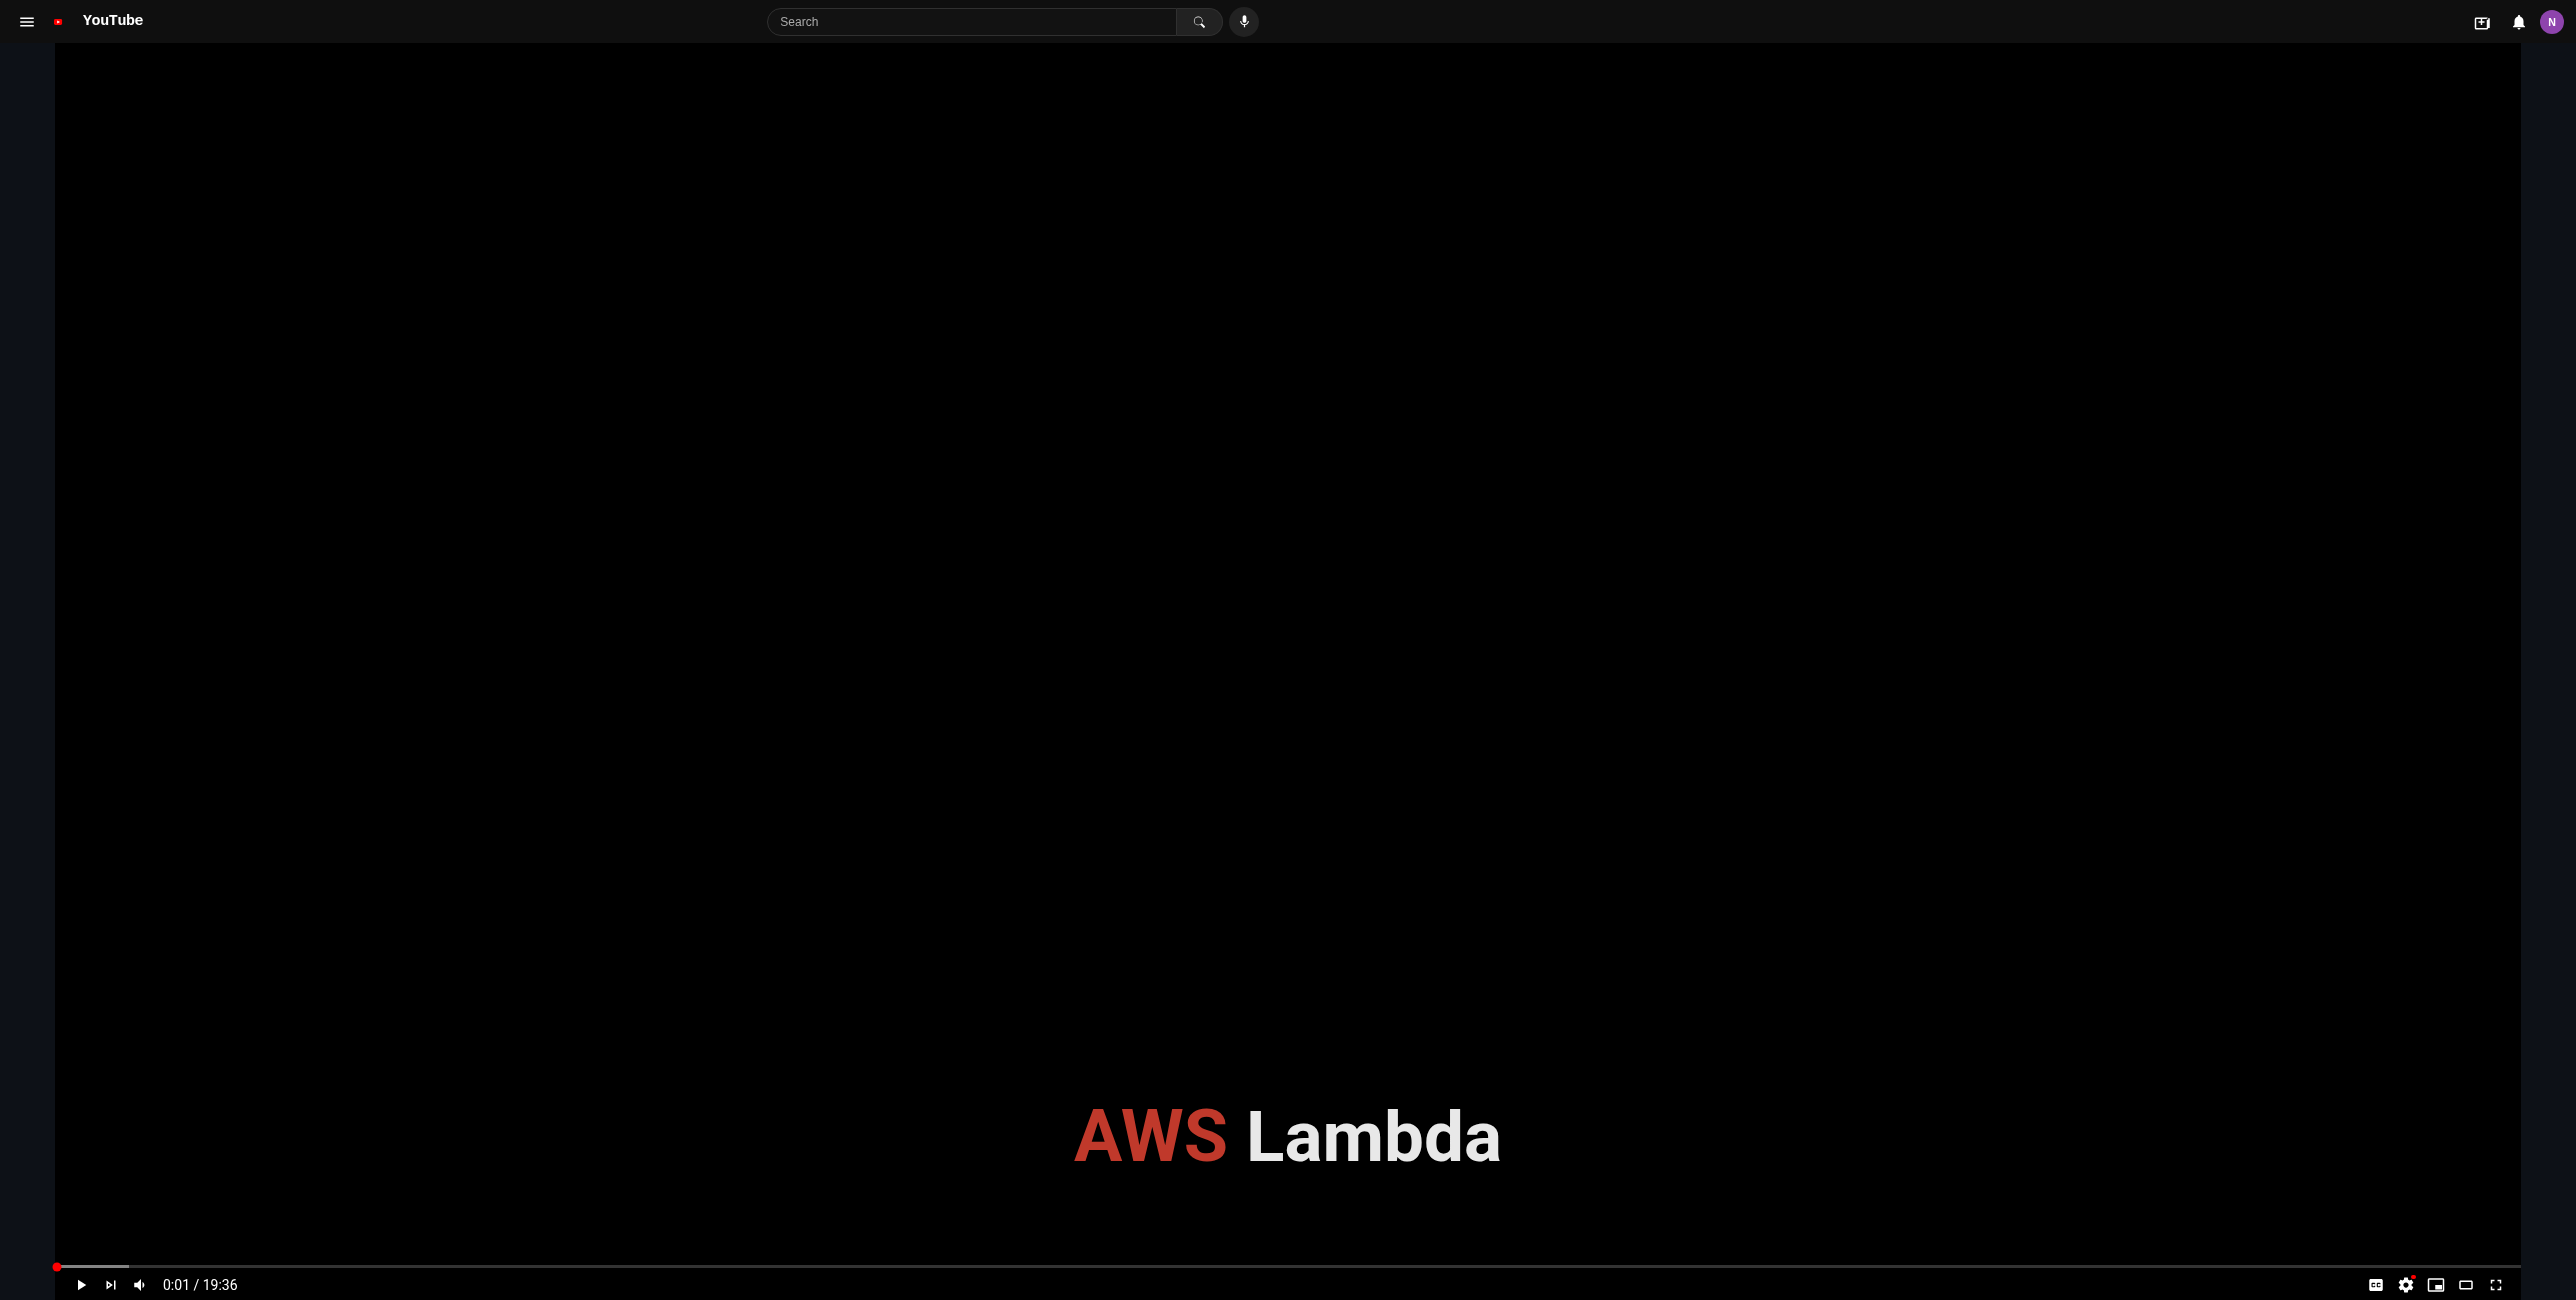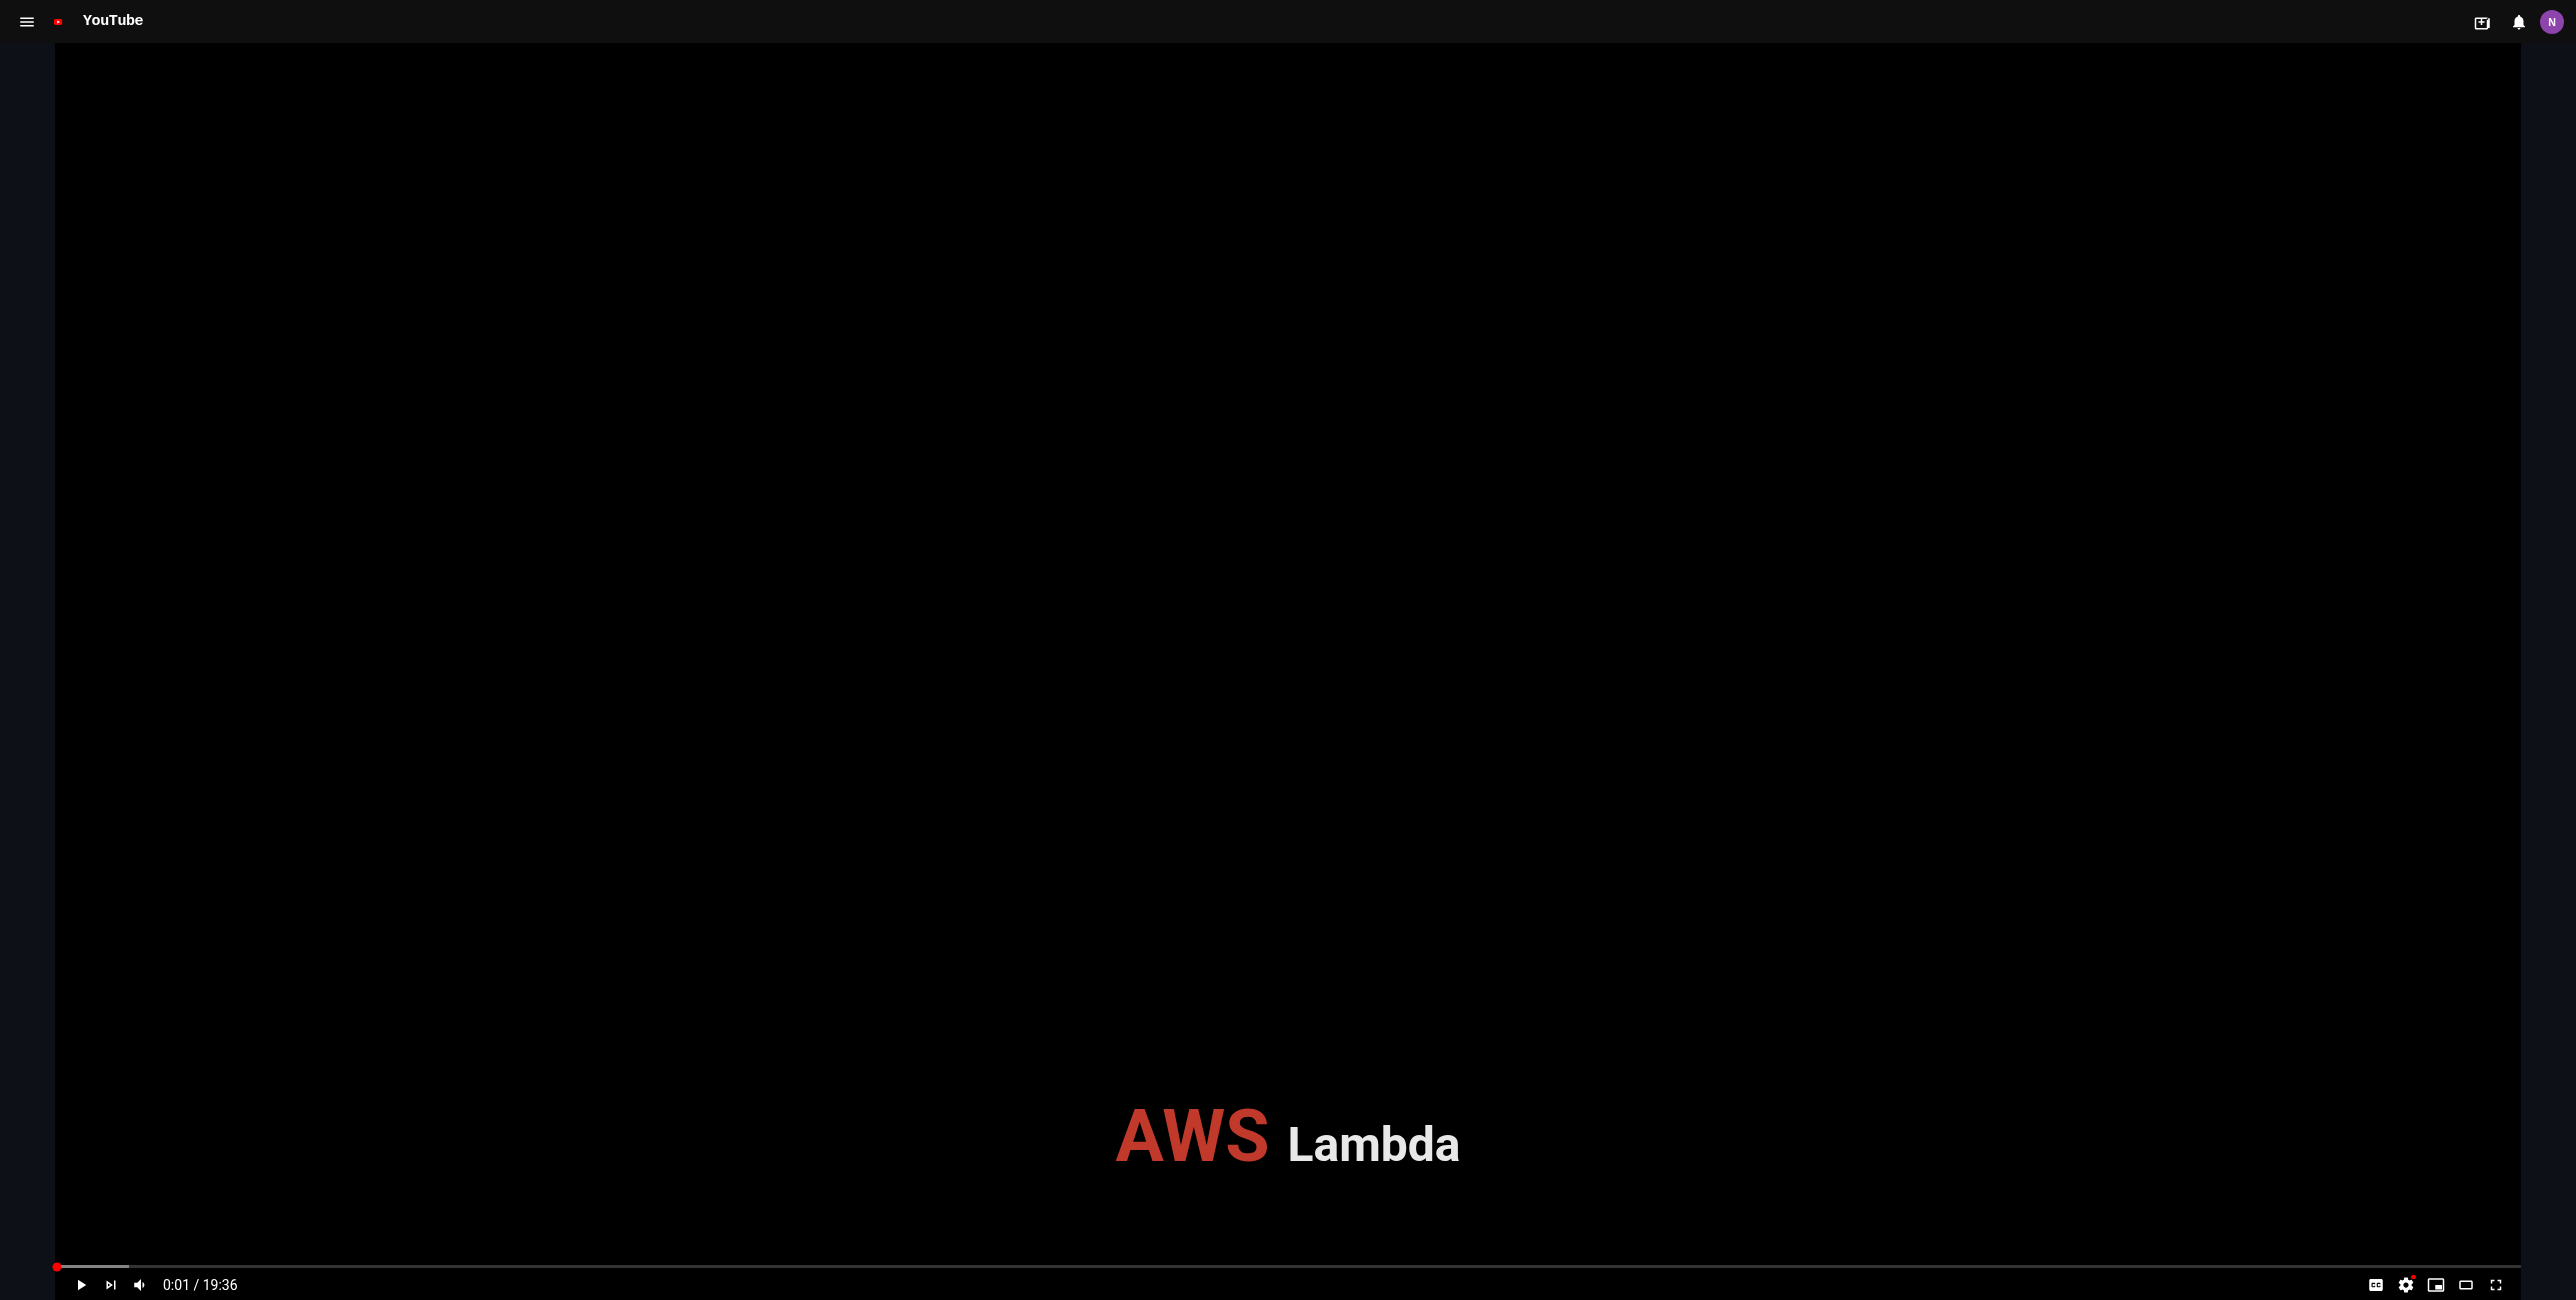--- a/index.html
+++ b/index.html
@@ -218,21 +218,21 @@
     }
 
     .aws-text {
       font-size: 72px;
       font-weight: 700;
       color: #c0392b;
       display: inline;
     }
 
     .lambda-text {
-      font-size: 48px;
+      font-size: 71px;
       font-weight: 700;
       color: #e8e8e8;
       display: inline;
       margin-left: 15px;
       margin-top: 22px;
     }
 
     
     .video-controls {
       height: 30px;
@@ -345,20 +345,37 @@
     </button>
     <div class="yt-logo">
       <svg class="yt-logo-icon" viewBox="0 0 90 20" fill="none" xmlns="http://www.w3.org/2000/svg">
         <rect x="0" y="0" width="28" height="20" rx="5" fill="#FF0000"></rect>
         <polygon points="11,5 11,15 21,10" fill="white"></polygon>
       </svg>
       <span class="yt-logo-text">YouTube</span>
     </div>
   </div>
 
+  <div class="header-center">
+    <form class="search-form">
+      <div class="search-input-wrapper">
+        <input type="text" class="search-input" placeholder="Search" style="">
+      </div>
+      <button class="search-btn" type="submit">
+        <svg width="15" height="15" viewBox="0 0 24 24" fill="white">
+          <path d="M20.87 20.17l-5.59-5.59A7.43 7.43 0 0 0 17 11a7 7 0 1 0-7 7 7.43 7.43 0 0 0 3.58-.71l5.59 5.59zM4 11a6 6 0 1 1 6 6 6 6 0 0 1-6-6z"></path>
+        </svg>
+      </button>
+    </form>
+    <button class="mic-btn">
+      <svg width="15" height="15" viewBox="0 0 24 24" fill="white">
+        <path d="M12 14c1.66 0 3-1.34 3-3V5c0-1.66-1.34-3-3-3S9 3.34 9 5v6c0 1.66 1.34 3 3 3zm5.3-3c0 3-2.54 5.1-5.3 5.1S6.7 14 6.7 11H5c0 3.41 2.72 6.23 6 6.72V21h2v-3.28c3.28-.49 6-3.31 6-6.72h-1.7z"></path>
+      </svg>
+    </button>
+  </div>
 
   <div class="header-right">
     <button class="header-icon-btn" title="Create">
       <svg width="18" height="18" viewBox="0 0 24 24" fill="white">
         <path d="M14 13h-3v3H9v-3H6v-2h3V8h2v3h3v2zm3-7H3c-1.1 0-2 .9-2 2v12c0 1.1.9 2 2 2h14c1.1 0 2-.9 2-2V8c0-1.1-.9-2-2-2zm0 14H3V8h14v12zm4-11v11h-2V9h-2V7h4z"></path>
       </svg>
     </button>
     <button class="header-icon-btn" title="Notifications">
       <svg width="18" height="18" viewBox="0 0 24 24" fill="white">
         <path d="M12 22c1.1 0 2-.9 2-2h-4c0 1.1.9 2 2 2zm6-6v-5c0-3.07-1.64-5.64-4.5-6.32V4c0-.83-.67-1.5-1.5-1.5s-1.5.67-1.5 1.5v.68C7.63 5.36 6 7.92 6 11v5l-2 2v1h16v-1l-2-2z"></path>

